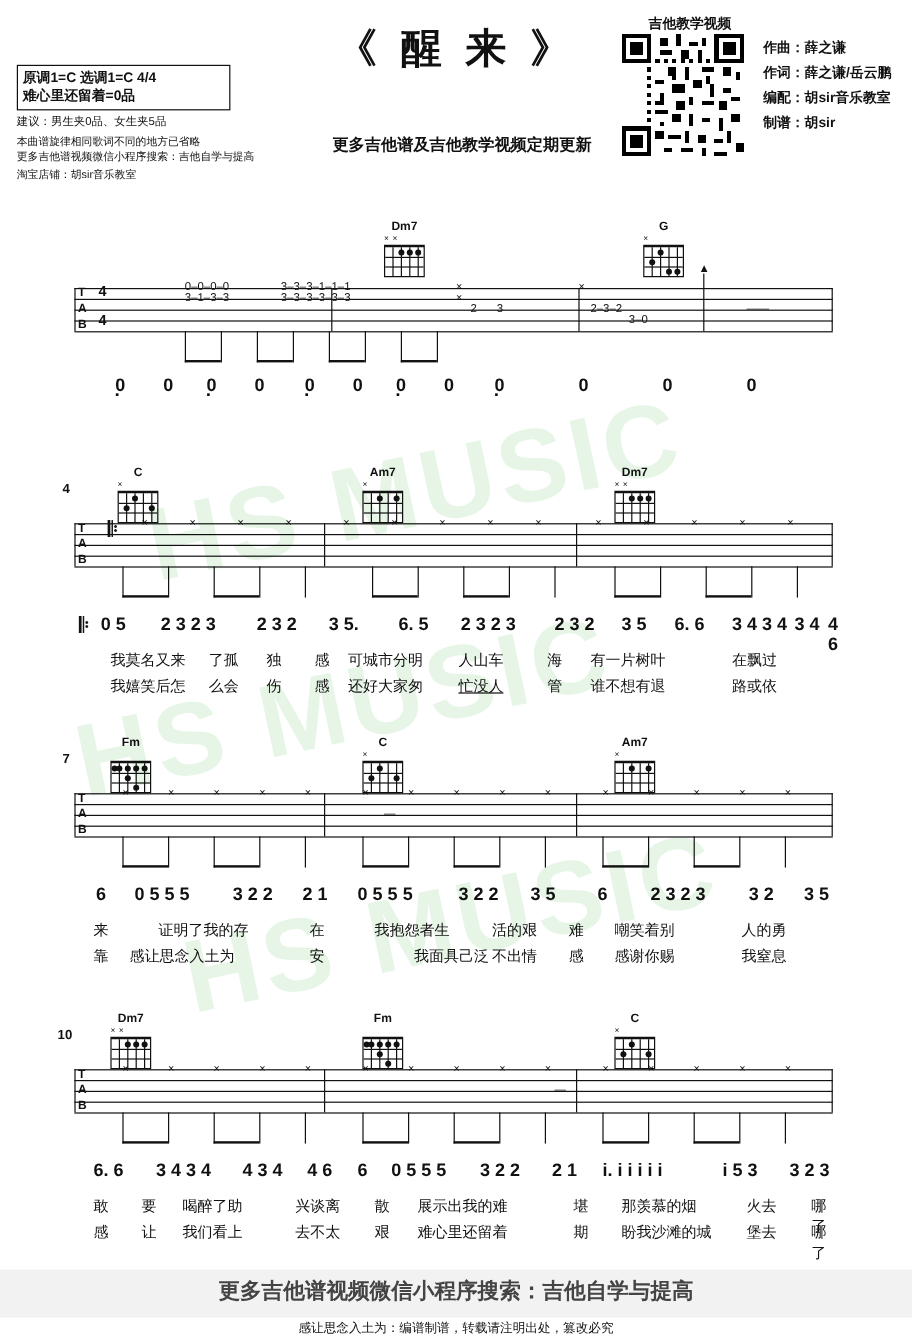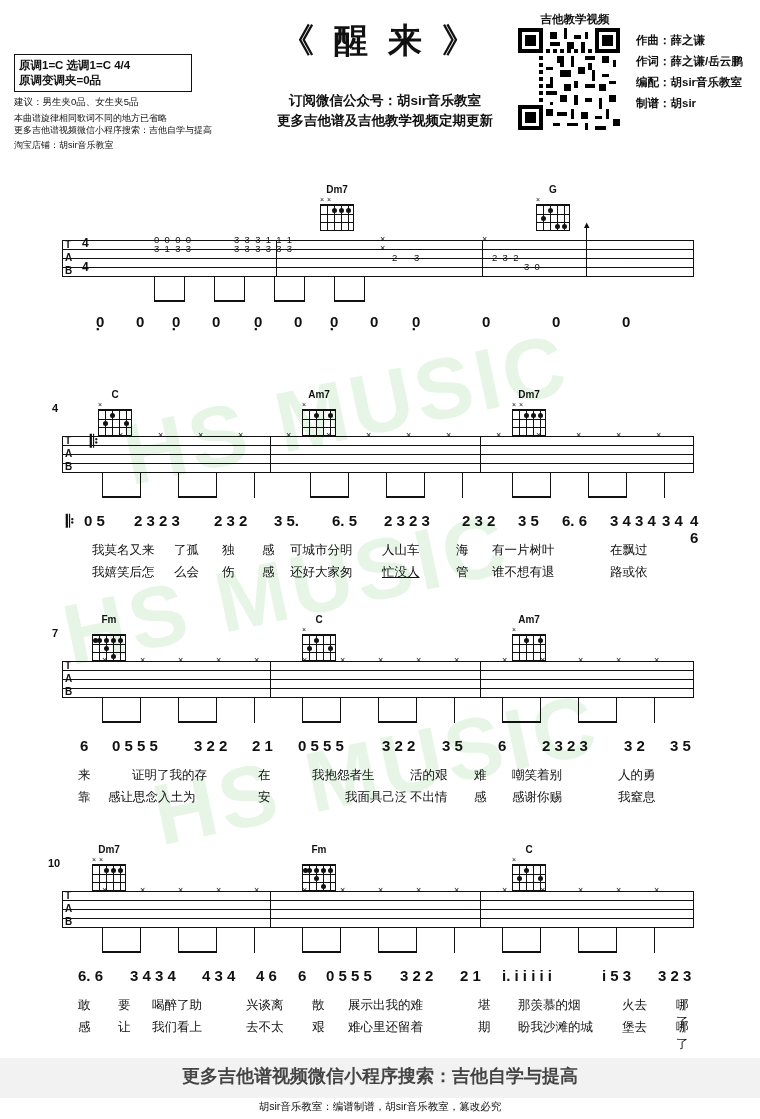--- a/index.html
+++ b/index.html
@@ -142,34 +142,33 @@
 
   <div class="watermark">
     <div class="wm-text wm1">HS MUSIC</div>
     <div class="wm-text wm2">HS MUSIC</div>
     <div class="wm-text wm3">HS MUSIC</div>
   </div>
 
 
   <div class="keybox">
     <div>原调1=C  选调1=C 4/4</div>
-    <div>原调变调夹=0品</div>
+    <div>难心里还留着=0品</div>
   </div>
 
   <div class="notes">
     <div class="n1">建议：男生夹0品、女生夹5品</div>
     <div style="height:4px"></div>
     <div>本曲谱旋律相同歌词不同的地方已省略</div>
     <div>更多吉他谱视频微信小程序搜索：吉他自学与提高</div>
     <div style="height:3px"></div>
     <div>淘宝店铺：胡sir音乐教室</div>
   </div>
 
   <div class="title">《 醒 来 》</div>
-  <div class="promo1">订阅微信公众号：胡sir音乐教室</div>
   <div class="promo2">更多吉他谱及吉他教学视频定期更新</div>
 
   <div class="qr-label">吉他教学视频</div>
   <svg class="qr" viewBox="0 0 29 29" shape-rendering="crispEdges">
     <rect width="29" height="29" fill="#fff"></rect>
     <g fill="#000">
 
       <rect x="0" y="0" width="7" height="1"></rect>
         <rect x="0" y="6" width="7" height="1"></rect>
       <rect x="0" y="0" width="1" height="7"></rect>
@@ -809,15 +808,15 @@
       <span style="left:416px;">期</span>
       <span style="left:456px;">盼我沙滩的城</span>
       <span style="left:560px;">堡去</span>
       <span style="left:614px;">哪了</span>
     </div>
   </div>
 
   <div class="pageno">第1页</div>
   <div class="footerbar"></div>
   <div class="footertext">更多吉他谱视频微信小程序搜索：吉他自学与提高</div>
-  <div class="footersmall">胡sir音乐教室：编谱制谱，胡sir音乐教室，篡改必究</div>
+  <div class="footersmall">感让思念入土为：编谱制谱，转载请注明出处，篡改必究</div>
 
 </div>
 
 </body></html>

